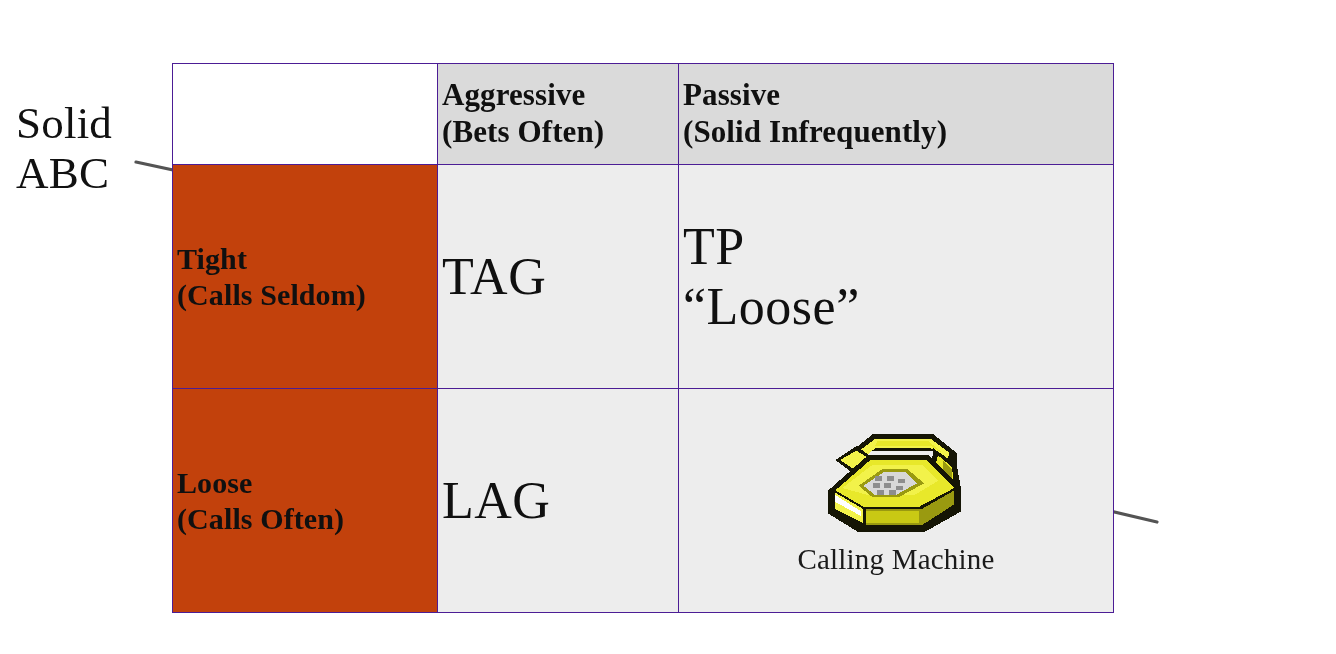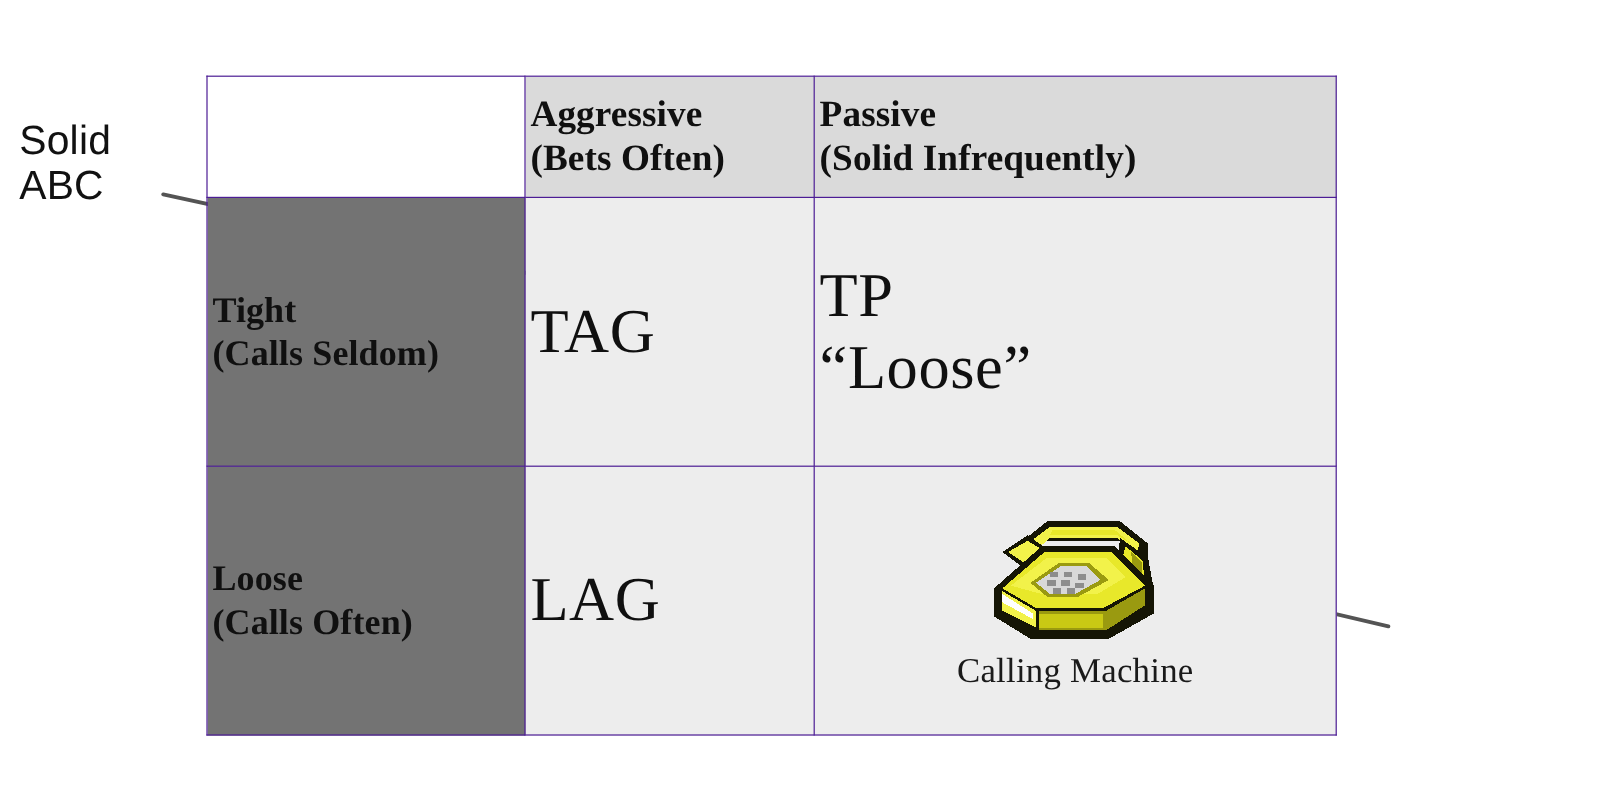--- a/index.html
+++ b/index.html
@@ -13,23 +13,23 @@
     height: 654px;
     background: #ffffff;
     overflow: hidden;
     font-family: "Liberation Serif", "DejaVu Serif", serif;
   }
 
   
   .annotation {
     position: absolute;
     color: #111111;
-    font-family: Liberation Sans, sans-serif;
+    font-family: Liberation Serif, serif;
     font-weight: 400;
-    font-size: 34px;
+    font-size: 45px;
     line-height: 1.12;
     white-space: pre-line;
     letter-spacing: .2px;
   }
   #annot-solid-abc {
     left: 16px;
     top: 98px;
     text-align: left;
   }
   #annot-complete-fish {
@@ -77,21 +77,21 @@
     background: #ffffff;
   }
   .cell-head {
     background: #dadada;
     font-weight: 700;
     font-size: 31px;
     line-height: 1.18;
     letter-spacing: .1px;
   }
   .cell-rowlabel {
-    background: #737373;
+    background: #c2410c;
     font-weight: 700;
     font-size: 30px;
     line-height: 1.2;
     letter-spacing: .1px;
   }
   .cell-data {
     background: #ededed;
     font-weight: 400;
     font-size: 52px;
     line-height: 1.14;

